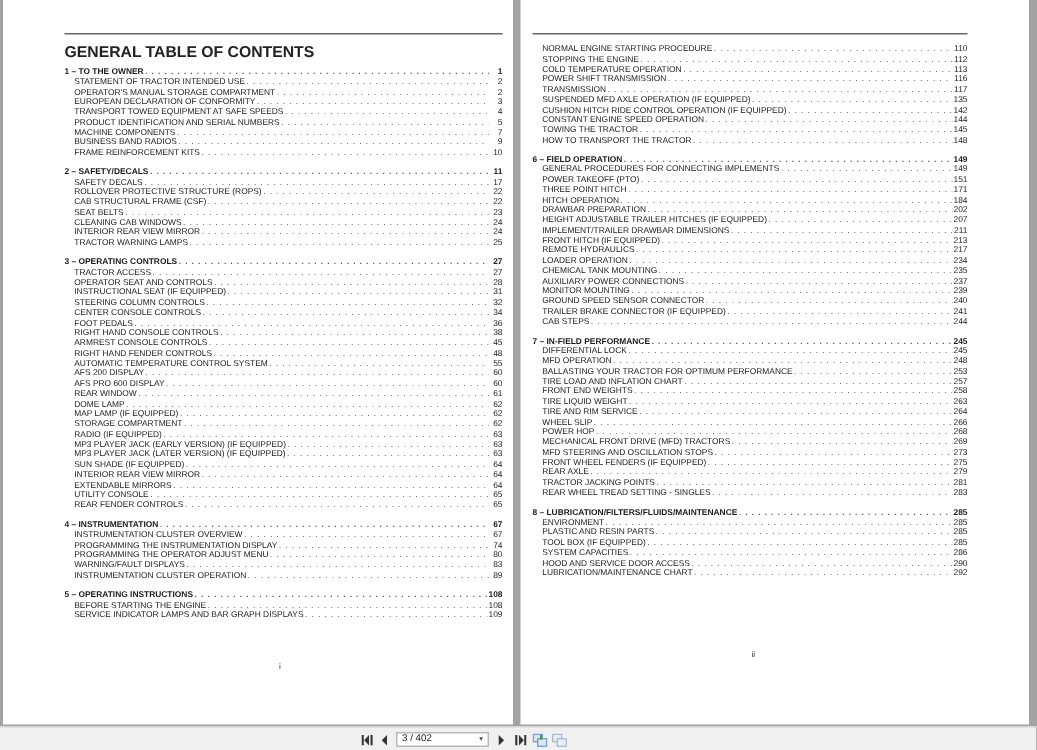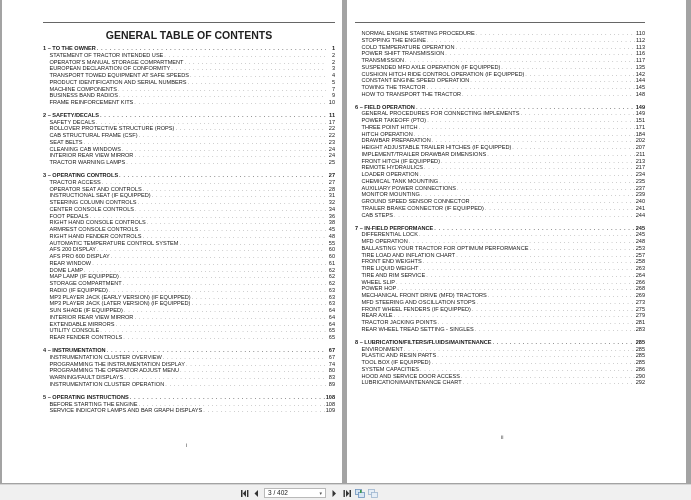--- a/index.html
+++ b/index.html
@@ -1,21 +1,21 @@
 <!DOCTYPE html>
 <html><head>
 <meta charset="utf-8">
 <style>
   html,body{margin:0;padding:0;}
   body{width:691px;height:500px;overflow:hidden;background:#a3a3a3;position:relative;font-family:"Liberation Sans",sans-serif;}
   .page{position:absolute;top:0;background:#fff;height:483px;overflow:hidden;}
   #page-left{left:2px;width:340px;}
   #page-right{left:347px;width:339px;}
   .rule{position:absolute;height:1px;background:#666;}
-  .title{position:absolute;font-weight:bold;font-size:10.5px;color:#222;text-align:center;white-space:nowrap;}
+  .title{position:absolute;font-weight:bold;font-size:10.5px;color:#222;white-space:nowrap;}
   .toc{position:absolute;font-size:5.6px;line-height:6.75px;color:#1a1a1a;}
   .row{display:flex;align-items:baseline;white-space:nowrap;height:6.75px;}
   .row .lbl{flex:0 0 auto;}
   .row .dots{flex:1 1 auto;overflow:hidden;color:#555;letter-spacing:0.6px;margin:0 1px;}
   .row .dots::before{content:". . . . . . . . . . . . . . . . . . . . . . . . . . . . . . . . . . . . . . . . . . . . . . . . . . . . . . . . . . . . . . . . . . . . . . . . . . . . . . . . . . . . . . . . . . . . . . . . . . . . . . . . . . . . . . . . . . . . . . . . . ";}
   .row .pg{flex:0 0 auto;text-align:right;min-width:8px;}
   .row.sub .lbl{padding-left:6.5px;}
   .row.head{font-weight:bold;}
   .gap{height:6.2px;}
   .folio{position:absolute;font-size:5.5px;color:#333;}

